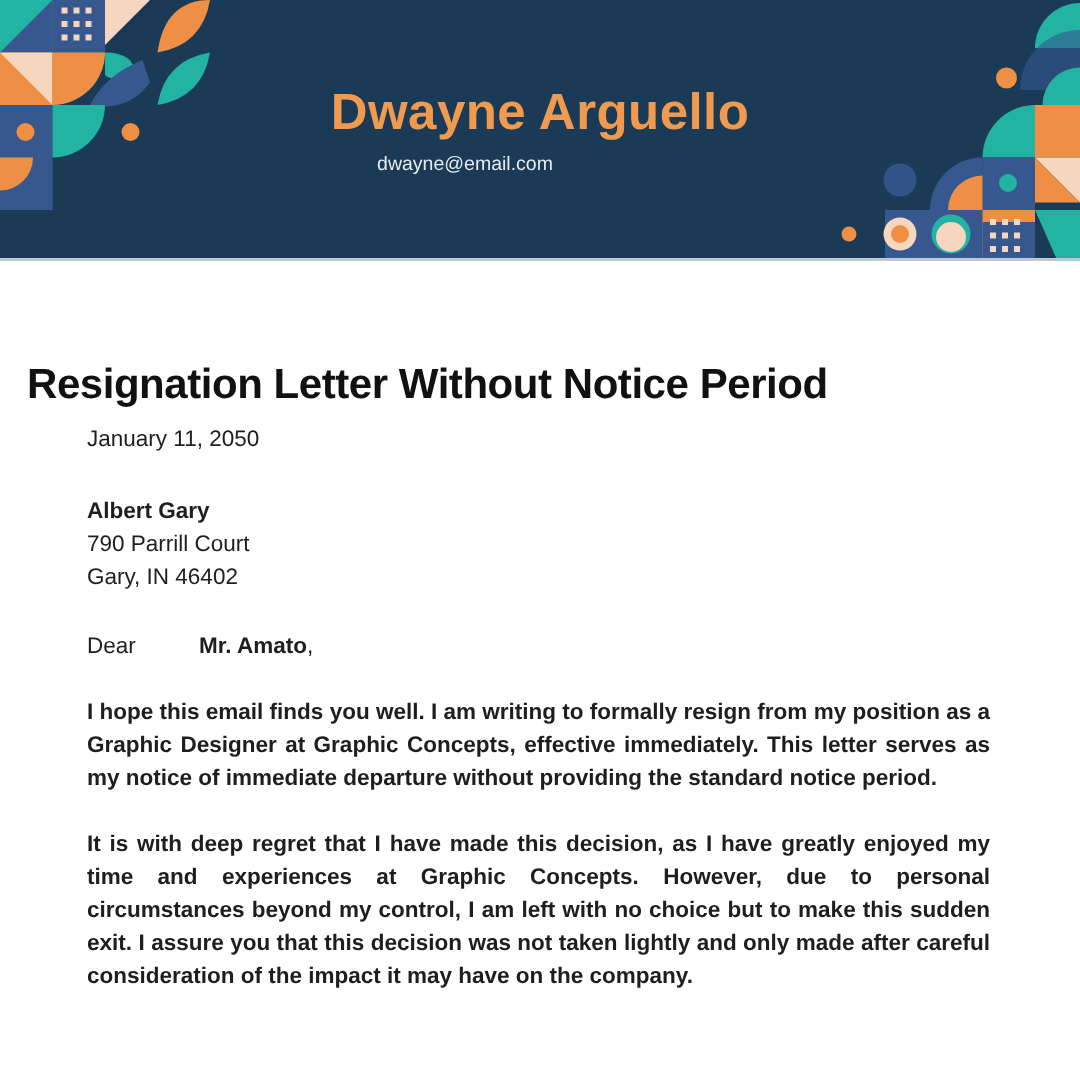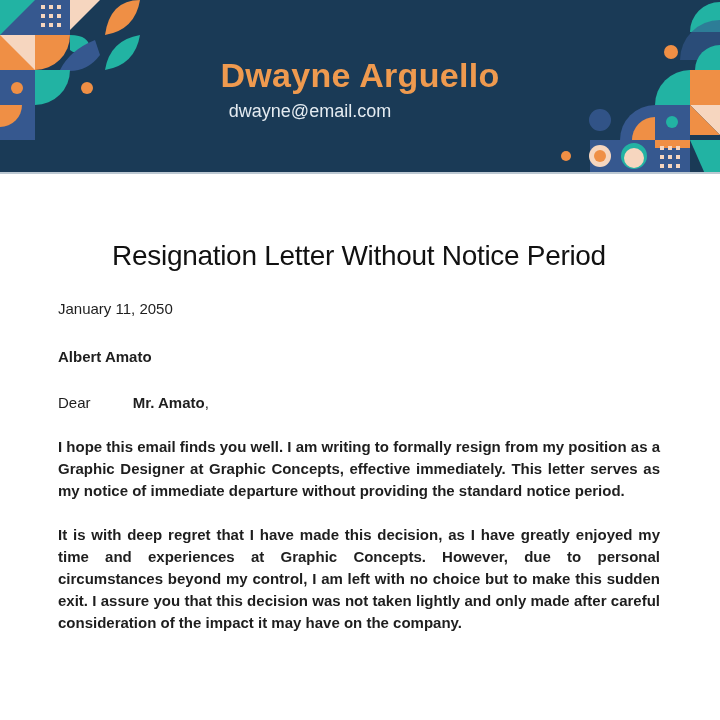--- a/index.html
+++ b/index.html
@@ -16,28 +16,28 @@
     .header-bottom-line {
       position: absolute; left: 0; bottom: 0; width: 100%; height: 2px; background: #bcc8d2;
     }
     .deco { position: absolute; left: 0; top: 0; }
     .name {
       position: absolute; left: 0; width: 720px; top: 56px; text-align: center;
       font-size: 34px; font-weight: bold; color: #ef9a4f; letter-spacing: 0.3px;
     }
     .email {
       position: absolute; left: 0; width: 620px; top: 101px; text-align: center;
-      font-size: 18px; color: #e4ebf1;
+      font-size: 13px; color: #e4ebf1;
     }
     .content { position: absolute; left: 58px; top: 240px; width: 602px; color: #1e1e1e; }
     .title {
-      font-size: 28px; font-weight: normal; color: #111; text-align: center;
+      font-size: 28px; font-weight: bold; color: #111; 
       margin: 0 -40px; letter-spacing: -0.3px;
     }
-    .date { font-size: 15px; margin-top: 26px; line-height: 22px; }
+    .date { font-size: 15px; margin-top: 10px; line-height: 22px; }
     .recipient { margin-top: 26px; font-size: 15px; line-height: 22px; }
     .recipient .rname { font-weight: bold; }
     .salutation { margin-top: 24px; font-size: 15px; line-height: 22px; }
     .salutation b { font-weight: bold; padding-left: 38px; }
     .para { margin-top: 22px; font-size: 15px; line-height: 22px; text-align: justify; font-weight: bold; }
   </style>
 </head>
 <body>
 
 <div class="header">
@@ -109,19 +109,21 @@
   </svg>
   <div class="name">Dwayne Arguello</div>
   <div class="email">dwayne@email.com</div>
   <div class="header-bottom-line"></div>
 </div>
 
 <div class="content">
   <div class="title">Resignation Letter Without Notice Period</div>
   <div class="date">January 11, 2050</div>
   <div class="recipient">
-    <div class="rname">Albert Amato</div>
+    <div class="rname">Albert Gary</div>
+    <div>790 Parrill Court</div>
+    <div>Gary, IN 46402</div>
   </div>
   <div class="salutation"><span>Dear </span><b>Mr. Amato</b><span>,</span></div>
   <p class="para" style="margin-bottom:0">I hope this email finds you well. I am writing to formally resign from my position as a Graphic Designer at Graphic Concepts, effective immediately. This letter serves as my notice of immediate departure without providing the standard notice period.</p>
   <p class="para" style="margin-bottom:0">It is with deep regret that I have made this decision, as I have greatly enjoyed my time and experiences at Graphic Concepts. However, due to personal circumstances beyond my control, I am left with no choice but to make this sudden exit. I assure you that this decision was not taken lightly and only made after careful consideration of the impact it may have on the company.</p>
 
 </div>
 
 </body></html>

